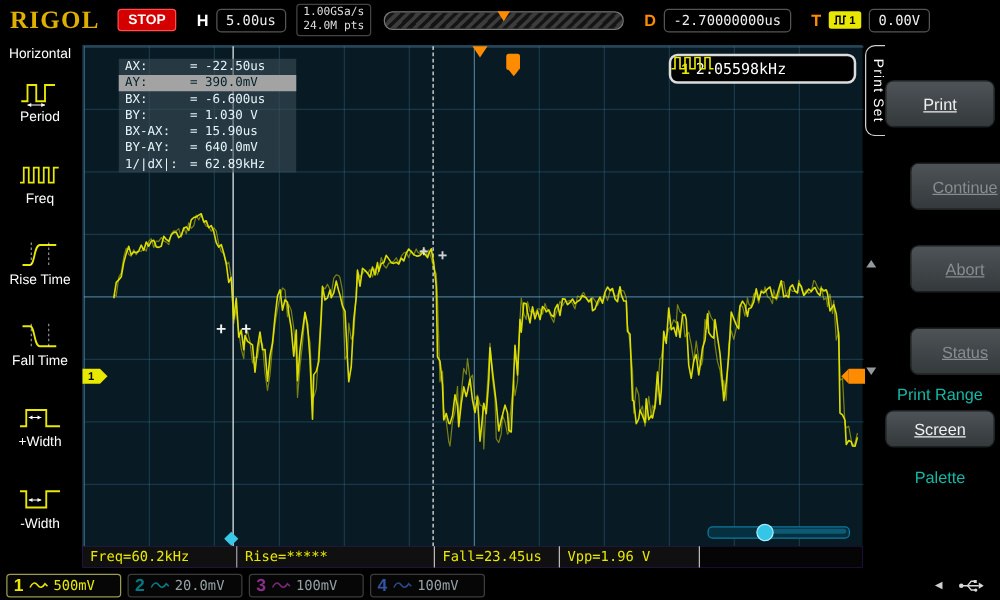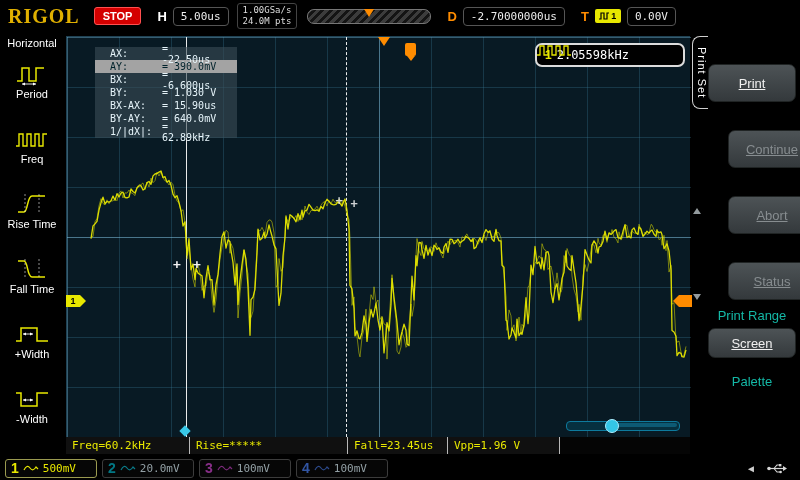--- a/index.html
+++ b/index.html
@@ -1,20 +1,20 @@
 <!DOCTYPE html>
 <html><head>
 <meta charset="utf-8">
 <style>
   html,body{margin:0;padding:0;background:#000;}
   body{width:800px;height:480px;position:relative;overflow:hidden;
        font-family:"Liberation Sans",sans-serif;-webkit-font-smoothing:none;}
 
   
-  .topbar{position:absolute;left:0;top:0;width:676px;height:32px;display:flex;align-items:center;background:#000;}
+  .topbar{position:absolute;left:0;top:0;width:744px;height:32px;display:flex;align-items:center;background:#000;}
   .logo{color:#e0b000;font-family:"Liberation Serif",serif;font-weight:bold;font-size:20px;margin-left:8px;letter-spacing:1px;}
   .stop-btn{margin-left:14px;background:#d40000;color:#fff;font-weight:bold;font-size:11px;
             padding:2px 8px;border-radius:3px;border:1px solid #ff5050;}
   .h-label{color:#fff;font-weight:bold;font-size:13px;margin-left:16px;}
   .o-label{color:#ff8c00;font-weight:bold;font-size:13px;margin-left:16px;}
   .value-box{background:#000;border:1px solid #555;border-radius:4px;color:#eee;
              font-family:"DejaVu Sans Mono",monospace;font-size:11px;padding:2px 7px;margin-left:6px;white-space:nowrap;}
   .sr-box{margin-left:8px;border:1px solid #444;border-radius:3px;color:#ddd;font-size:9px;line-height:1.2;
           padding:1px 5px;font-family:"DejaVu Sans Mono",monospace;}
   .hpos{margin-left:10px;width:210px;height:13px;border:1px solid #777;border-radius:7px;position:relative;
@@ -36,21 +36,21 @@
   #trace-svg{z-index:3;}
   #grid-svg{z-index:1;}
   .cursor-line-a{position:absolute;left:119px;top:0;width:1px;height:400px;background:rgba(245,245,245,.95);z-index:2;}
   .cursor-line-b{position:absolute;left:279px;top:0;width:0;height:400px;border-left:1px dashed rgba(245,245,245,.95);z-index:2;}
   .cross{position:absolute;color:#f2f2f2;font-size:13px;font-weight:bold;z-index:4;
          font-family:"DejaVu Sans Mono",monospace;transform:translate(-50%,-50%);}
   .cross.dash{opacity:.85;font-size:12px;}
 
   .cursor-panel{position:absolute;left:28px;top:10px;width:142px;background:rgba(58,76,86,.6);z-index:5;
          font-family:"DejaVu Sans Mono",monospace;font-size:10px;}
-  .cp-row{display:flex;height:13px;align-items:center;padding:0 15px;color:#e6f4fa;}
+  .cp-row{display:flex;height:13px;align-items:center;padding:0 5px;color:#e6f4fa;}
   .cp-row.sel{background:#a3a3a3;color:#00222b;}
   .cp-label{width:52px;}
   .cp-value{flex:1;}
 
   .counter{position:absolute;left:468px;top:6px;width:150px;height:24px;background:#000;border:2px solid #dcdcdc;
          border-radius:7px;display:flex;align-items:center;gap:5px;padding:0 8px;z-index:5;box-sizing:border-box;}
   .counter .src{color:#e8e800;font-weight:bold;font-size:12px;}
   .counter .val{color:#fff;font-family:"DejaVu Sans Mono",monospace;font-size:12px;}
 
   .gmark-ch1{position:absolute;left:-1px;top:258px;width:14px;height:12px;background:#e8e800;color:#000;

